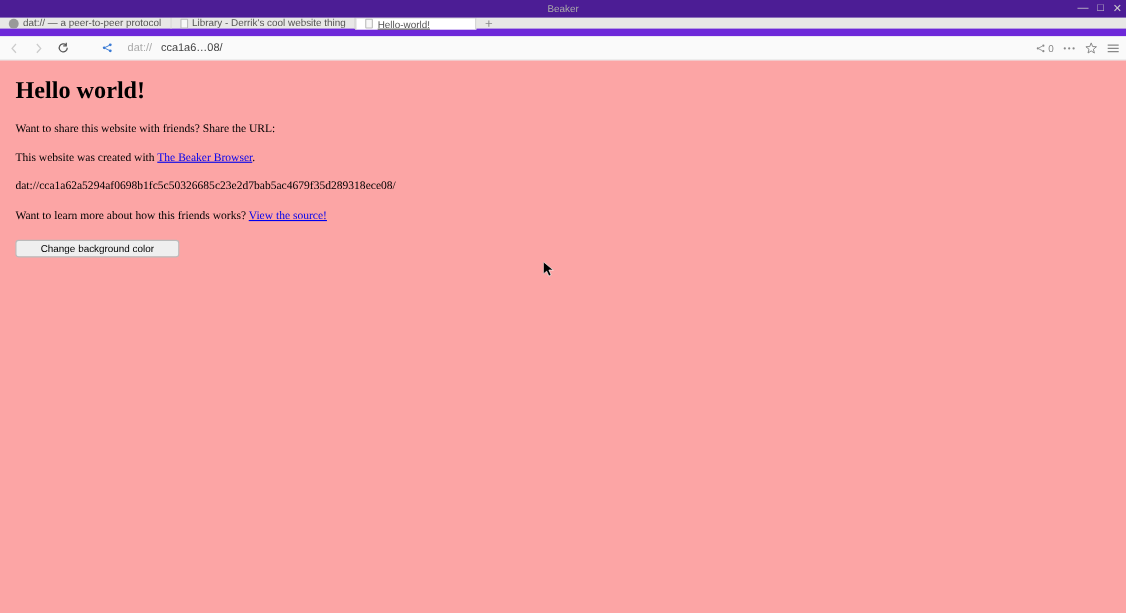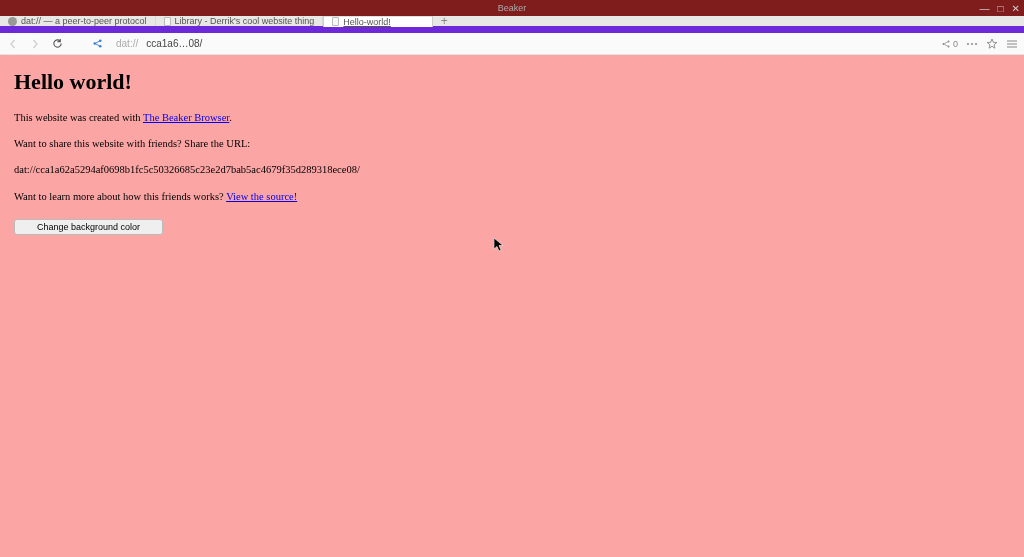--- a/index.html
+++ b/index.html
@@ -5,21 +5,21 @@
 * { margin: 0; padding: 0; box-sizing: border-box; }
 body {
   width: 1024px;
   height: 557px;
   font-family: -apple-system, BlinkMacSystemFont, "Segoe UI", Arial, sans-serif;
   background: #ebf3fb;
   overflow: hidden;
 }
 .titlebar {
   height: 16px;
-  background: #7f1d1d;
+  background: #4c1d95;
   display: flex;
   align-items: center;
   justify-content: center;
   color: #aaa;
   font-size: 9px;
   position: relative;
 }
 .titlebar-title { position: absolute; left: 50%; transform: translateX(-50%); }
 .window-controls {
   position: absolute;
@@ -224,24 +224,24 @@
     <span>
       <svg class="icon-svg" width="12" height="12" viewBox="0 0 12 12">
           <path d="M1 3 H11 M1 6 H11 M1 9 H11" stroke="#888" stroke-width="1.2"></path>
         </svg>
     </span>
   </div>
 </div>
 
 <div class="page">
   <h1>Hello world!</h1>
+  <p>Want to share this website with friends? Share the URL:</p>
   <p>
     <span>This website was created with </span><a href="#">The Beaker Browser</a><span>.</span>
   </p>
-  <p>Want to share this website with friends? Share the URL:</p>
   <p>dat://cca1a62a5294af0698b1fc5c50326685c23e2d7bab5ac4679f35d289318ece08/</p>
   <p>
     <span>Want to learn more about how this friends works? </span><a href="#">View the source!</a>
   </p>
   <button>Change background color</button>
 </div>
 
 <svg class="cursor" viewBox="0 0 10 14">
     <path d="M0 0 L0 11 L3 8.5 L5 13 L7 12 L5 7.5 L9 7.5 Z" fill="#000" stroke="#fff" stroke-width="0.6"></path>
   </svg>

